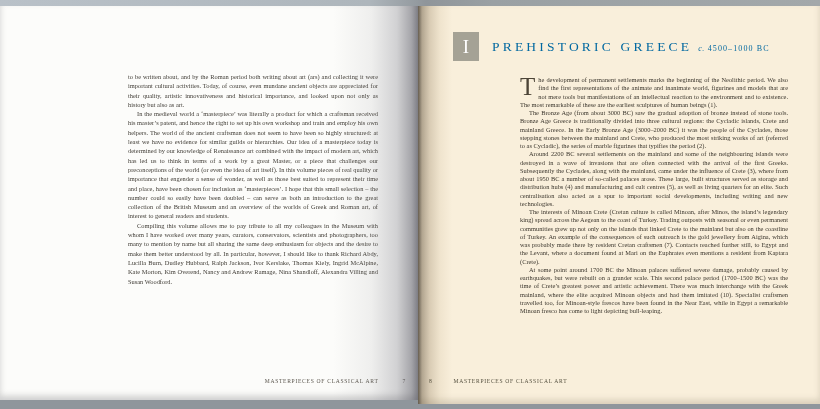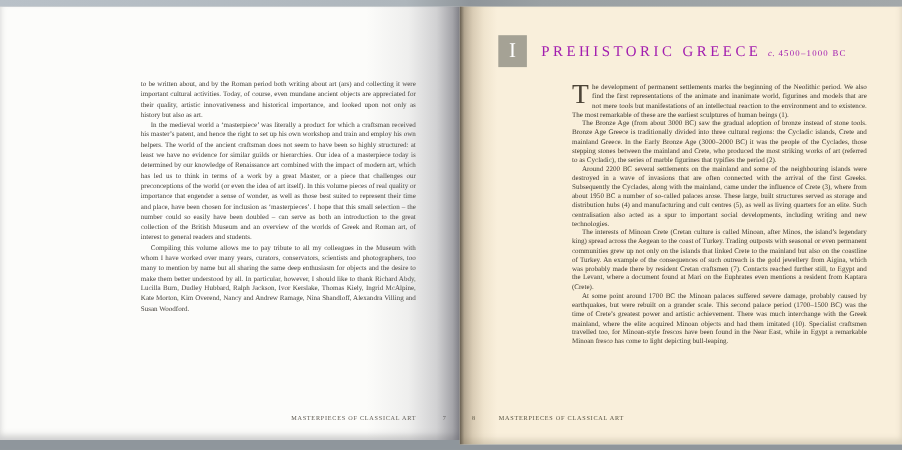--- a/index.html
+++ b/index.html
@@ -95,21 +95,21 @@
     background: #a5a295;
     color: #ffffff;
     display: flex;
     align-items: center;
     justify-content: center;
     font-size: 19px;
     font-family: "Liberation Serif", serif;
   }
   .chapter-title {
     margin: 0;
-    color: #a21caf;
+    color: #0369a1;
     font-size: 13.5px;
     font-weight: normal;
     letter-spacing: 3.2px;
     white-space: nowrap;
   }
   .chapter-dates {
     font-size: 8px;
     letter-spacing: 1.1px;
     margin-left: 6px;
   }

